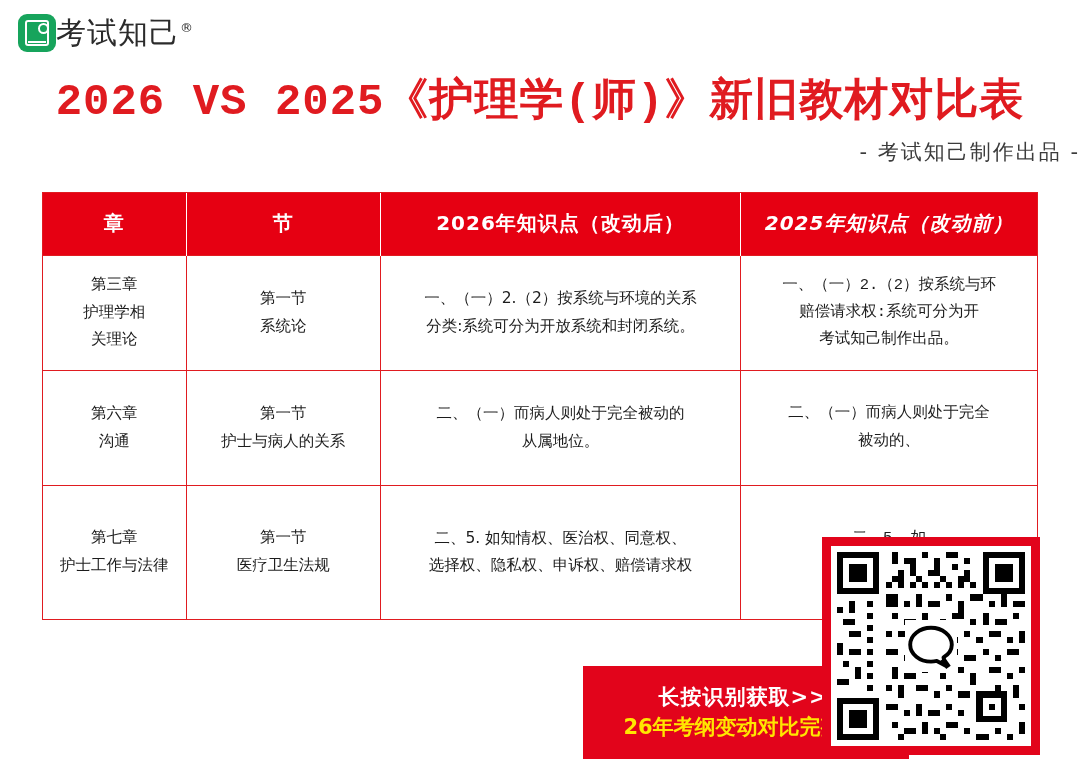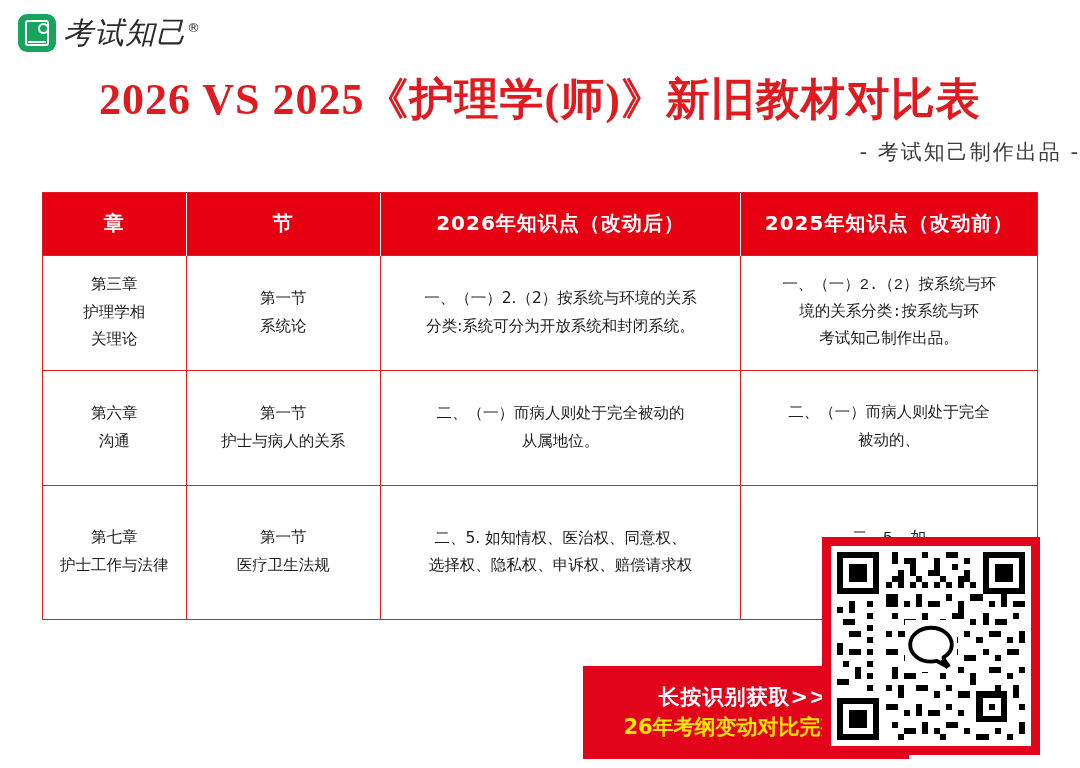--- a/index.html
+++ b/index.html
@@ -57,50 +57,49 @@
   }
   .brand-mark .m-bar {
     position: absolute;
     left: 10px;
     bottom: 9px;
     width: 18px;
     height: 2.5px;
     background: #ffffff;
   }
   .brand-text {
-    margin-left: 7px;
+    margin-left: 0;
     font-size: 30px;
     line-height: 38px;
     color: #2b2b2b;
     letter-spacing: 1px;
     font-family: "DejaVu Sans", "Liberation Sans", sans-serif;
     position: relative;
     white-space: nowrap;
-    font-style: italic;
   }
   .brand-reg {
     font-size: 13px;
     vertical-align: super;
     line-height: 1;
     color: #2b2b2b;
   }
 
   
   .title {
     position: absolute;
     top: 70px;
     left: 0;
     width: 1080px;
     text-align: center;
     font-size: 44px;
     font-weight: bold;
     color: #e01b20;
     letter-spacing: 1px;
     white-space: nowrap;
-    font-family: Liberation Serif, serif;
+    font-family: Liberation Mono, monospace;
   }
   .subtitle {
     position: absolute;
     top: 138px;
     left: 0;
     width: 1080px;
     text-align: right;
     font-size: 21px;
     color: #3c3c3c;
     letter-spacing: 2px;
@@ -130,21 +129,21 @@
   table.cmp thead th {
     background: #e60012;
     color: #ffffff;
     font-size: 20px;
     font-weight: bold;
     height: 62px;
     letter-spacing: 1px;
     border-right: 1.5px solid #ffffff;
     box-sizing: border-box;
   }
-  table.cmp thead th:last-child { border-right: none; }
+  table.cmp thead th:last-child { border-right: none; font-style: italic; }
 
   table.cmp tbody td {
     border-top: 1.5px solid #e01b20;
     border-right: 1.5px solid #e01b20;
     box-sizing: border-box;
     text-align: center;
     vertical-align: middle;
     color: #1c1c1c;
     font-size: 15.5px;
     line-height: 1.75;
@@ -272,21 +271,21 @@
         <td class="col-sec">
           <span class="cell-line">第一节</span>
           <span class="cell-line">系统论</span>
         </td>
         <td>
           <span class="cell-line">一、（一）2.（2）按系统与环境的关系</span>
           <span class="cell-line">分类:系统可分为开放系统和封闭系统。</span>
         </td>
         <td>
           <span class="cell-line">一、（一）2.（2）按系统与环</span>
-          <span class="cell-line">境的关系分类:按系统与环</span>
+          <span class="cell-line">赔偿请求权:系统可分为开</span>
           <span class="cell-line">考试知己制作出品。</span>
         </td>
       </tr>
       <tr>
         <td class="col-ch">
           <span class="cell-line">第六章</span>
           <span class="cell-line">沟通</span>
         </td>
         <td class="col-sec">
           <span class="cell-line">第一节</span>

